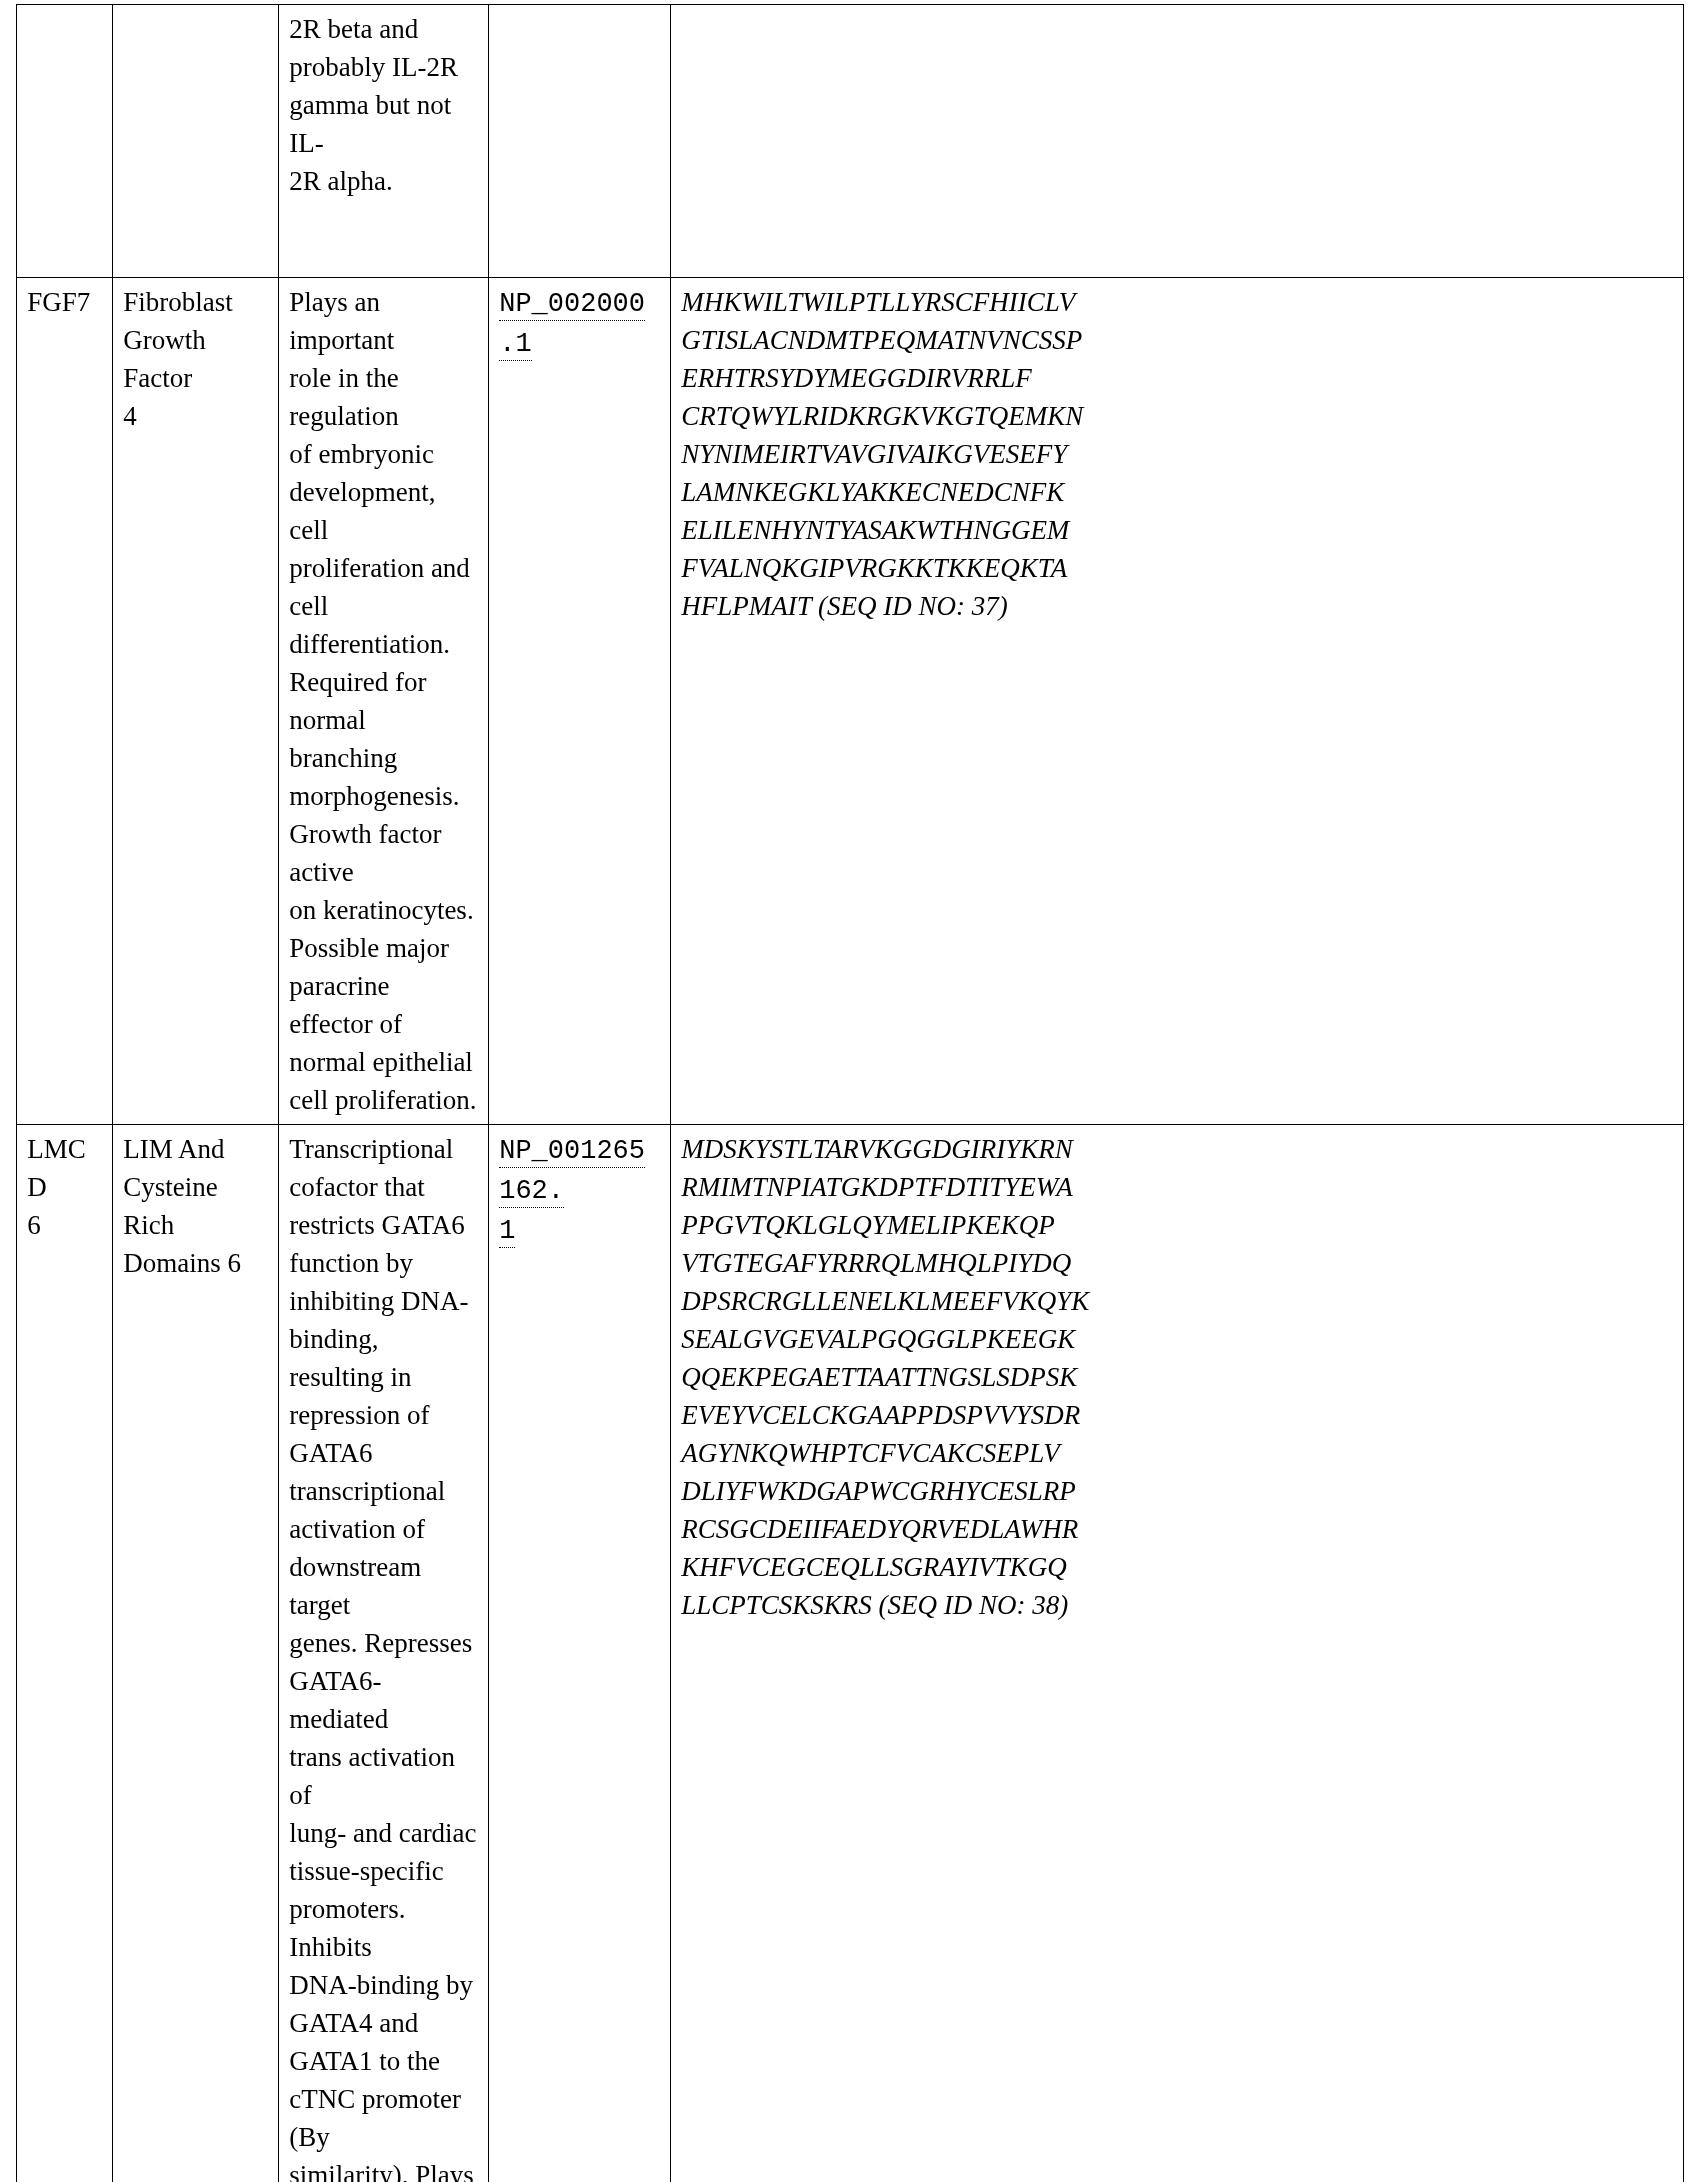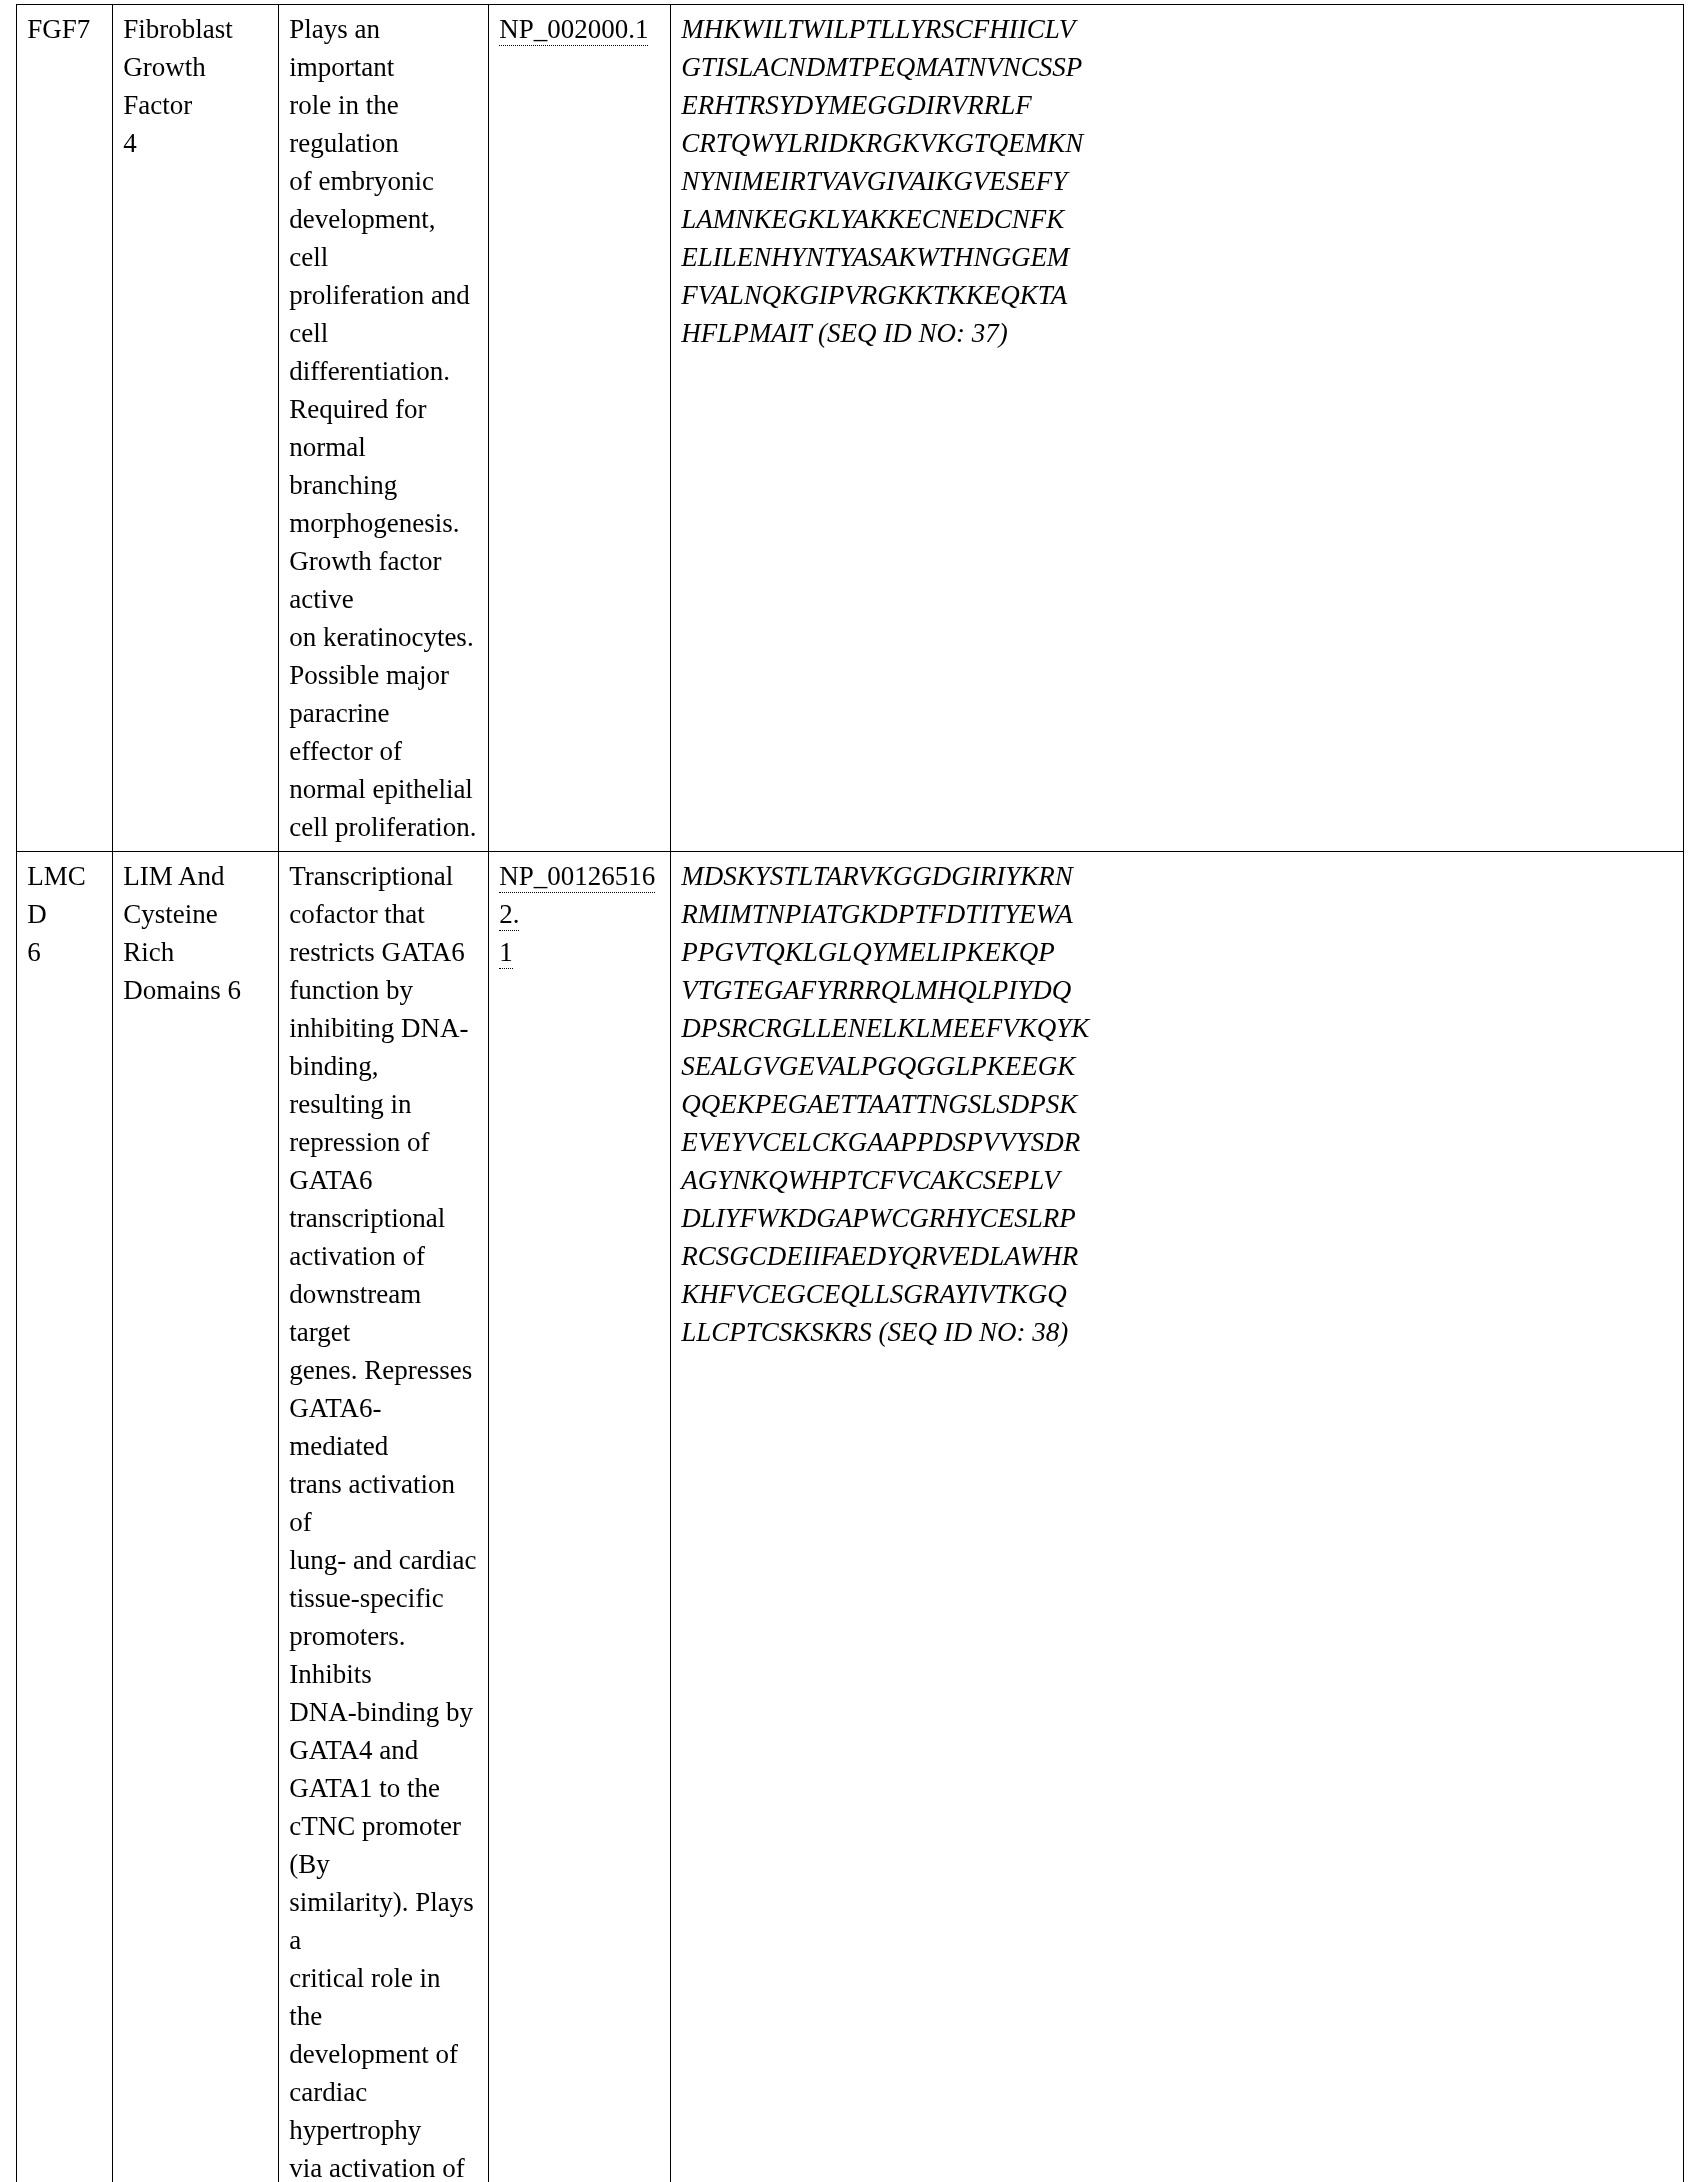--- a/index.html
+++ b/index.html
@@ -60,20 +60,21 @@
     white-space: pre-line;
   }
 
   
   .accession {
     display: inline;
     border-bottom: 1.7px dotted #000000;
     padding-bottom: 0.9px;
     white-space: pre-line;
     line-height: 38px;
+    font-family: Liberation Mono, monospace;
   }
 
   .seq-text {
     display: block;
     white-space: pre-line;
     letter-spacing: 0px;
     font-style: italic;
   }
 </style>
 </head>
@@ -84,20 +85,40 @@
   <table class="seq-table">
     <colgroup>
       <col class="c-symbol">
       <col class="c-name">
       <col class="c-desc">
       <col class="c-acc">
       <col class="c-seq">
     </colgroup>
     <tbody>
 
+      <tr class="continuation-row">
+        <td class="cell-blank">
+          <span class="txt"></span>
+        </td>
+        <td class="cell-blank">
+          <span class="txt"></span>
+        </td>
+        <td>
+          <span class="txt">2R beta and
+probably IL-2R
+gamma but not IL-
+2R alpha.</span>
+        </td>
+        <td class="cell-blank">
+          <span class="txt"></span>
+        </td>
+        <td class="cell-blank">
+          <span class="seq-text"></span>
+        </td>
+      </tr>
 
       <tr>
         <td>
           <span class="txt">FGF7</span>
         </td>
         <td>
           <span class="txt">Fibroblast
 Growth Factor
 4</span>
         </td>

